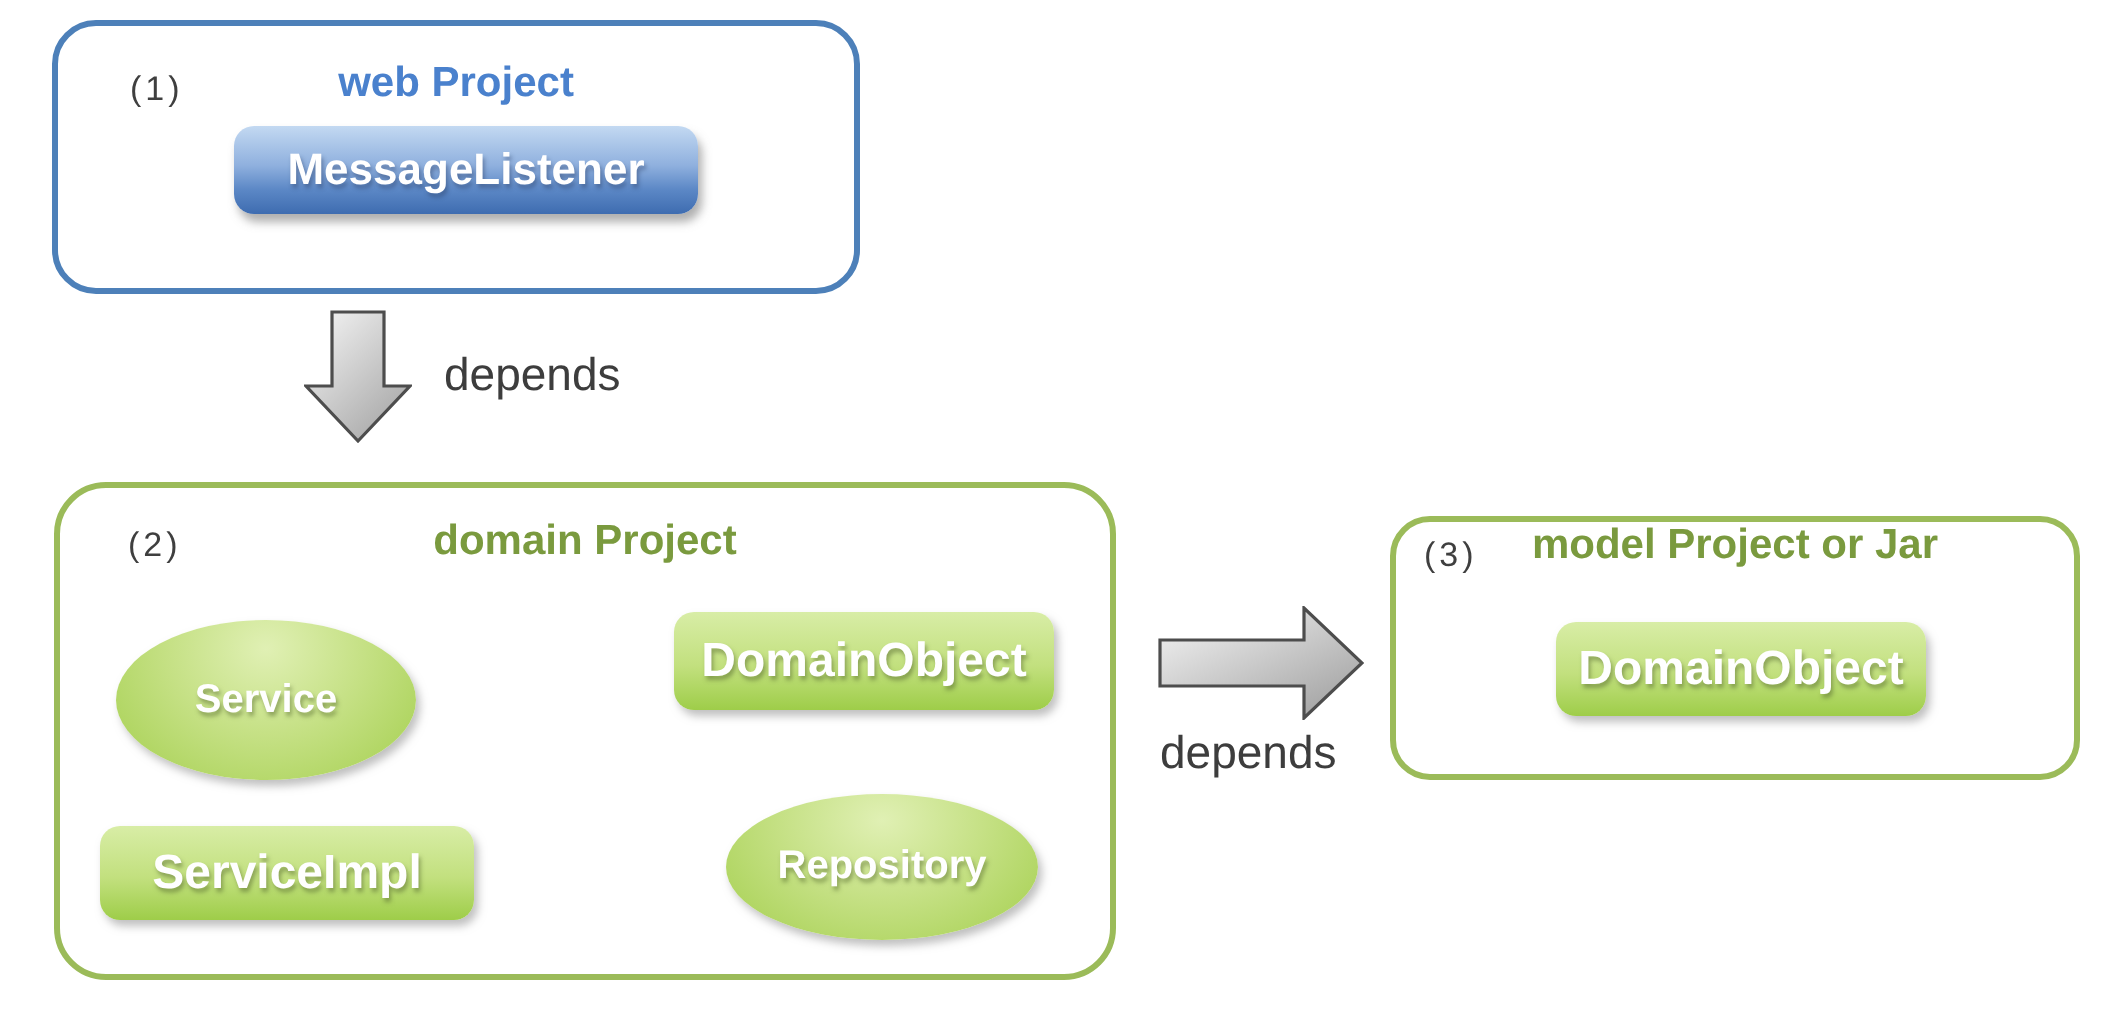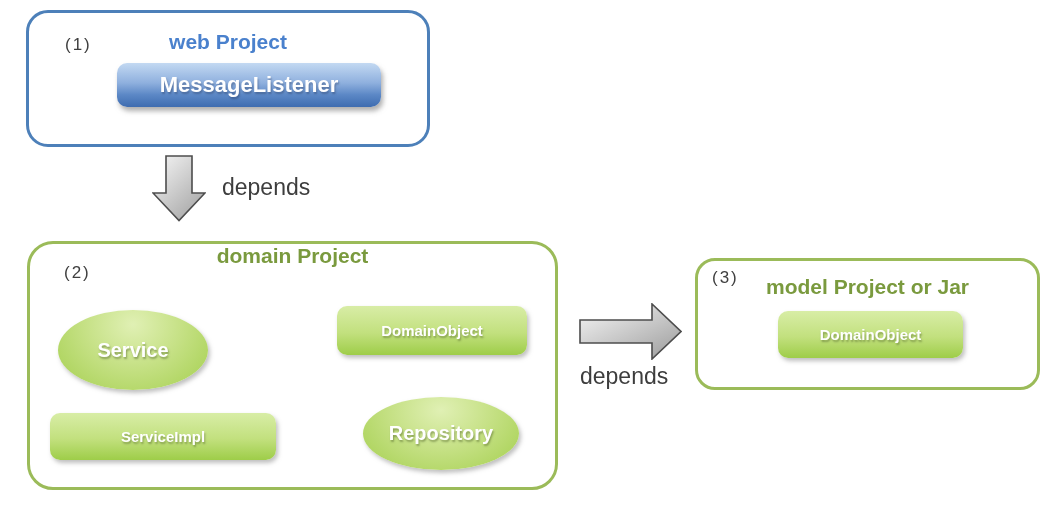--- a/index.html
+++ b/index.html
@@ -14,51 +14,51 @@
   #box-domain { left:27px;  top:241px; width:531px; height:249px; border:3px solid #9bbb59; border-radius:26px; }
   #box-model  { left:695px; top:258px; width:345px; height:132px; border:3px solid #9bbb59; border-radius:20px; }
 
   .idx { position:absolute; font-size:17px; letter-spacing:2px; color:#3f3f3f; white-space:nowrap; }
   #box-web   .idx { left:36px; top:22px; }
   #box-domain .idx { left:34px; top:19px; }
   #box-model  .idx { left:14px; top:7px; }
 
   .box-title { margin:0; text-align:center; font-weight:bold; font-size:21px; white-space:nowrap; }
   #box-web    .box-title { padding-top:17px; color:#4a81cd; }
-  #box-domain .box-title { color:#7a9a3e; }
-  #box-model  .box-title { padding-top:14px; color:#7a9a3e; }
+  #box-domain .box-title { padding-top:15px; color:#7a9a3e; }
+  #box-model  .box-title { color:#7a9a3e; }
 
   
   .node {
     position:absolute; display:flex; align-items:center; justify-content:center;
     font-weight:bold; color:#ffffff; white-space:nowrap;
   }
   .blue-btn {
     border-radius:10px; font-size:22px;
     background:linear-gradient(180deg,#c3d9f2 0%,#8fb0de 45%,#5c88c6 72%,#3e6cb0 100%);
     box-shadow:2px 4px 5px rgba(110,110,110,.55);
     text-shadow:1px 2px 2px rgba(40,60,100,.45);
   }
   .green-rect {
-    border-radius:10px; font-size:15px;
+    border-radius:10px; font-size:24px;
     background:linear-gradient(180deg,#d8eda6 0%,#c2e07e 55%,#9ecd49 100%);
     box-shadow:2px 3px 4px rgba(130,130,130,.5);
     text-shadow:1px 2px 2px rgba(90,110,50,.55);
   }
   .green-ellipse {
     border-radius:50%; font-size:20px;
     background:radial-gradient(ellipse at 50% 18%,#e0f0b4 0%,#c6e186 45%,#a4cf4e 100%);
     box-shadow:2px 3px 4px rgba(130,130,130,.5);
     text-shadow:1px 2px 2px rgba(90,110,50,.55);
   }
 
-  #node-messagelistener { left:88px;  top:50px;  width:264px; height:44px; }
+  #node-messagelistener { left:88px;  top:50px;  width:232px; height:44px; }
   #node-service         { left:28px;  top:66px;  width:150px; height:80px; }
   #node-domainobject    { left:307px; top:62px;  width:190px; height:49px; }
-  #node-serviceimpl     { left:20px;  top:169px; width:226px; height:47px; }
+  #node-serviceimpl     { left:20px;  top:169px; width:187px; height:47px; }
   #node-repository      { left:333px; top:153px; width:156px; height:73px; }
   #node-domainobject2   { left:80px;  top:50px;  width:185px; height:47px; }
 
   
   .arrow { position:absolute; }
   #arrow-down  { left:152px; top:155px; }
   #arrow-right { left:579px; top:303px; }
 
   .dep-label { position:absolute; font-size:23px; color:#3d3d3d; white-space:nowrap;text-align:center; }
   #depends-1 { left:222px; top:174px; }

